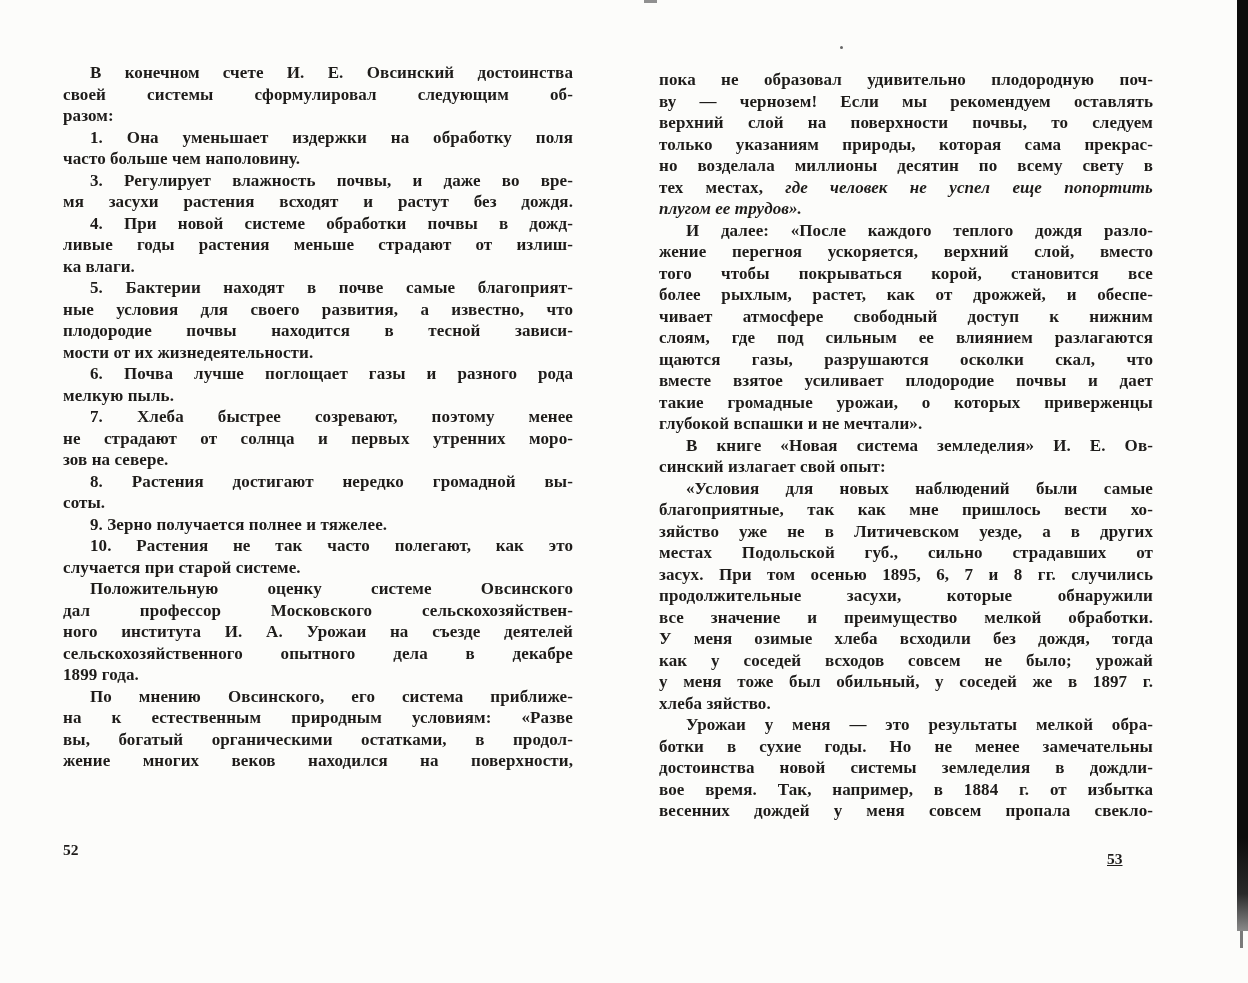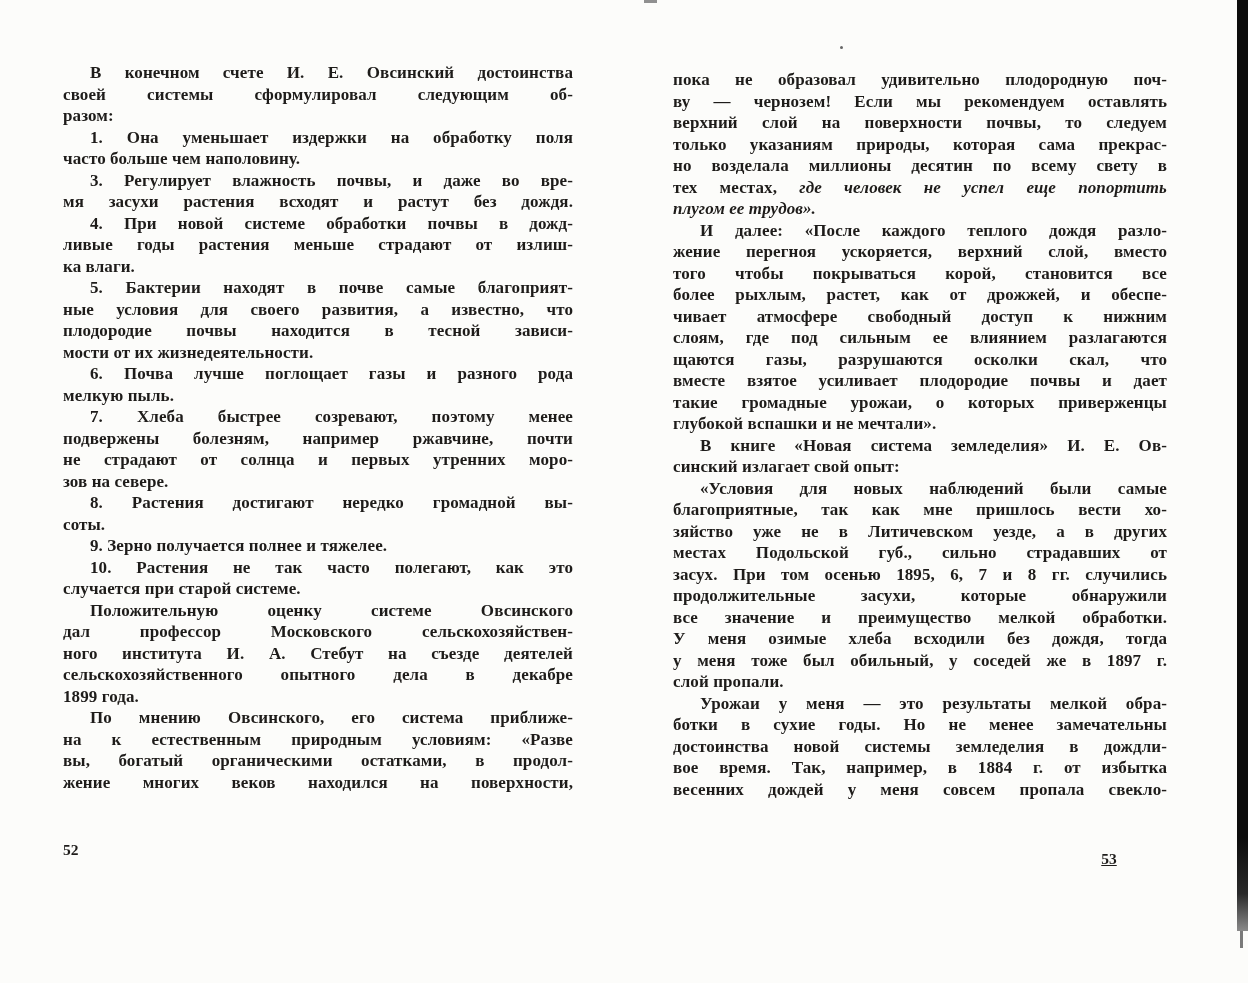--- a/index.html
+++ b/index.html
@@ -17,40 +17,40 @@
   .col {
     position: absolute;
     color: var(--ink, #1e1c1a);
     font-size: 17px;
     font-weight: 600;
     line-height: 21.5px;
     letter-spacing: 0.1px;
     font-family: Liberation Serif, serif;
   }
   #col-left  { left: 63px;  top: 62px; width: 510px; }
-  #col-right { left: 673px; top: 69px; width: 494px; }
+  #col-right { left: 659px; top: 69px; width: 494px; }
   .line {
     text-align: justify;
     text-align-last: justify;
     white-space: normal;
   }
   .line.nj {
     text-align: left;
     text-align-last: left;
   }
   .line.ind { text-indent: 27px; }
   .em { font-style: italic; }
   .pagenum {
     position: absolute;
     color: var(--ink, #1e1c1a);
     font-size: 15.5px;
     font-weight: 600;
   }
   #pn-left  { left: 63px;  top: 841px; text-align: center; }
-  #pn-right { left: 1084px; top: 850px; width: 50px; text-align: center; text-decoration: underline; }
+  #pn-right { left: 1107px; top: 850px; width: 50px; text-align: left; text-decoration: underline; }
   #spine-bar {
     position: absolute;
     left: 1237px;
     top: 0;
     width: 11px;
     height: 931px;
     background: linear-gradient(to bottom, #0c0c0c 0%, #0c0c0c 90%, #2a2a2a 96%, #8a8a8a 100%);
   }
   #spine-tail {
     position: absolute;
@@ -95,31 +95,30 @@
     <div class="line ind"><span>4. При новой системе обработки почвы в дожд-</span></div>
     <div class="line"><span>ливые годы растения меньше страдают от излиш-</span></div>
     <div class="line nj"><span>ка влаги.</span></div>
     <div class="line ind"><span>5. Бактерии находят в почве самые благоприят-</span></div>
     <div class="line"><span>ные условия для своего развития, а известно, что</span></div>
     <div class="line"><span>плодородие почвы находится в тесной зависи-</span></div>
     <div class="line nj"><span>мости от их жизнедеятельности.</span></div>
     <div class="line ind"><span>6. Почва лучше поглощает газы и разного рода</span></div>
     <div class="line nj"><span>мелкую пыль.</span></div>
     <div class="line ind"><span>7. Хлеба быстрее созревают, поэтому менее</span></div>
-    <div class="line"><span>подвержены болезням, например ржавчине, почти</span></div>
     <div class="line"><span>не страдают от солнца и первых утренних моро-</span></div>
     <div class="line nj"><span>зов на севере.</span></div>
     <div class="line ind"><span>8. Растения достигают нередко громадной вы-</span></div>
     <div class="line nj"><span>соты.</span></div>
     <div class="line ind nj"><span>9. Зерно получается полнее и тяжелее.</span></div>
     <div class="line ind"><span>10. Растения не так часто полегают, как это</span></div>
     <div class="line nj"><span>случается при старой системе.</span></div>
     <div class="line ind"><span>Положительную оценку системе Овсинского</span></div>
     <div class="line"><span>дал профессор Московского сельскохозяйствен-</span></div>
-    <div class="line"><span>ного института И. А. Стебут на съезде деятелей</span></div>
+    <div class="line"><span>ного института И. А. Урожаи на съезде деятелей</span></div>
     <div class="line"><span>сельскохозяйственного опытного дела в декабре</span></div>
     <div class="line nj"><span>1899 года.</span></div>
     <div class="line ind"><span>По мнению Овсинского, его система приближе-</span></div>
     <div class="line"><span>на к естественным природным условиям: «Разве</span></div>
     <div class="line"><span>вы, богатый органическими остатками, в продол-</span></div>
     <div class="line"><span>жение многих веков находился на поверхности,</span></div>
   </div>
 
 <div id="col-right" class="col">
     <div class="line"><span>пока не образовал удивительно плодородную поч-</span></div>
@@ -142,22 +141,23 @@
     <div class="line ind"><span>В книге «Новая система земледелия» И. Е. Ов-</span></div>
     <div class="line nj"><span>синский излагает свой опыт:</span></div>
     <div class="line ind"><span>«Условия для новых наблюдений были самые</span></div>
     <div class="line"><span>благоприятные, так как мне пришлось вести хо-</span></div>
     <div class="line"><span>зяйство уже не в Литичевском уезде, а в других</span></div>
     <div class="line"><span>местах Подольской губ., сильно страдавших от</span></div>
     <div class="line"><span>засух. При том осенью 1895, 6, 7 и 8 гг. случились</span></div>
     <div class="line"><span>продолжительные засухи, которые обнаружили</span></div>
     <div class="line"><span>все значение и преимущество мелкой обработки.</span></div>
     <div class="line"><span>У меня озимые хлеба всходили без дождя, тогда</span></div>
+    <div class="line"><span>как у соседей всходов совсем не было; урожай</span></div>
     <div class="line"><span>у меня тоже был обильный, у соседей же в 1897 г.</span></div>
-    <div class="line nj"><span>слой пропали.</span></div>
+    <div class="line nj"><span>хлеба зяйство.</span></div>
     <div class="line ind"><span>Урожаи у меня — это результаты мелкой обра-</span></div>
     <div class="line"><span>ботки в сухие годы. Но не менее замечательны</span></div>
     <div class="line"><span>достоинства новой системы земледелия в дождли-</span></div>
     <div class="line"><span>вое время. Так, например, в 1884 г. от избытка</span></div>
     <div class="line"><span>весенних дождей у меня совсем пропала свекло-</span></div>
   </div>
 
 <div id="pn-left" class="pagenum">52</div>
 
 <div id="pn-right" class="pagenum">53</div>

